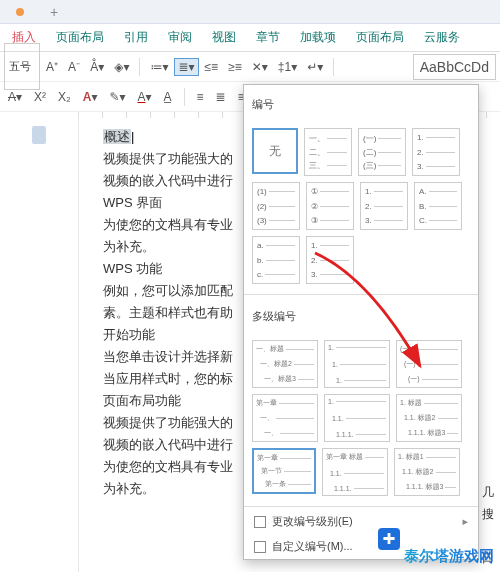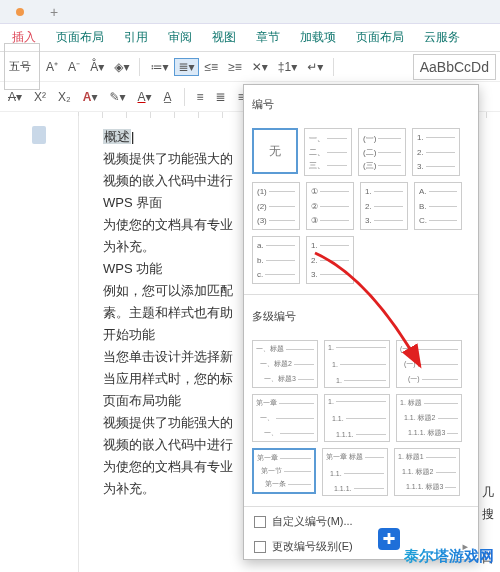--- a/index.html
+++ b/index.html
@@ -402,26 +402,26 @@
         </div>
         <div class="ln" style="padding-left: 8px;">
           <span class="lbl">1.1.1. 标题3</span>
           <span class="bar"></span>
         </div>
       </div>
     </div>
   <div class="divline"></div>
   <div class="footitem">
     <span class="ic"></span>
-    <span>自定义编号(M)...</span>
+    <span>更改编号级别(E)</span>
+    <span style="margin-left:auto;color:#888">▸</span>
   </div>
   <div class="footitem">
     <span class="ic"></span>
-    <span>更改编号级别(E)</span>
-    <span style="margin-left:auto;color:#888">▸</span>
+    <span>自定义编号(M)...</span>
   </div>
 </div>
 
 <svg class="arrow" viewBox="0 0 130 130">
   <defs>
       <marker id="ah" markerWidth="10" markerHeight="10" refX="7" refY="3" orient="auto">
         <path d="M0,0 L8,3 L0,6 Z" fill="#e02020"></path>
       </marker>
     </defs>
   <path d="M5,5 Q60,30 110,118" stroke="#e02020" stroke-width="3" fill="none" marker-end="url(#ah)"></path>

